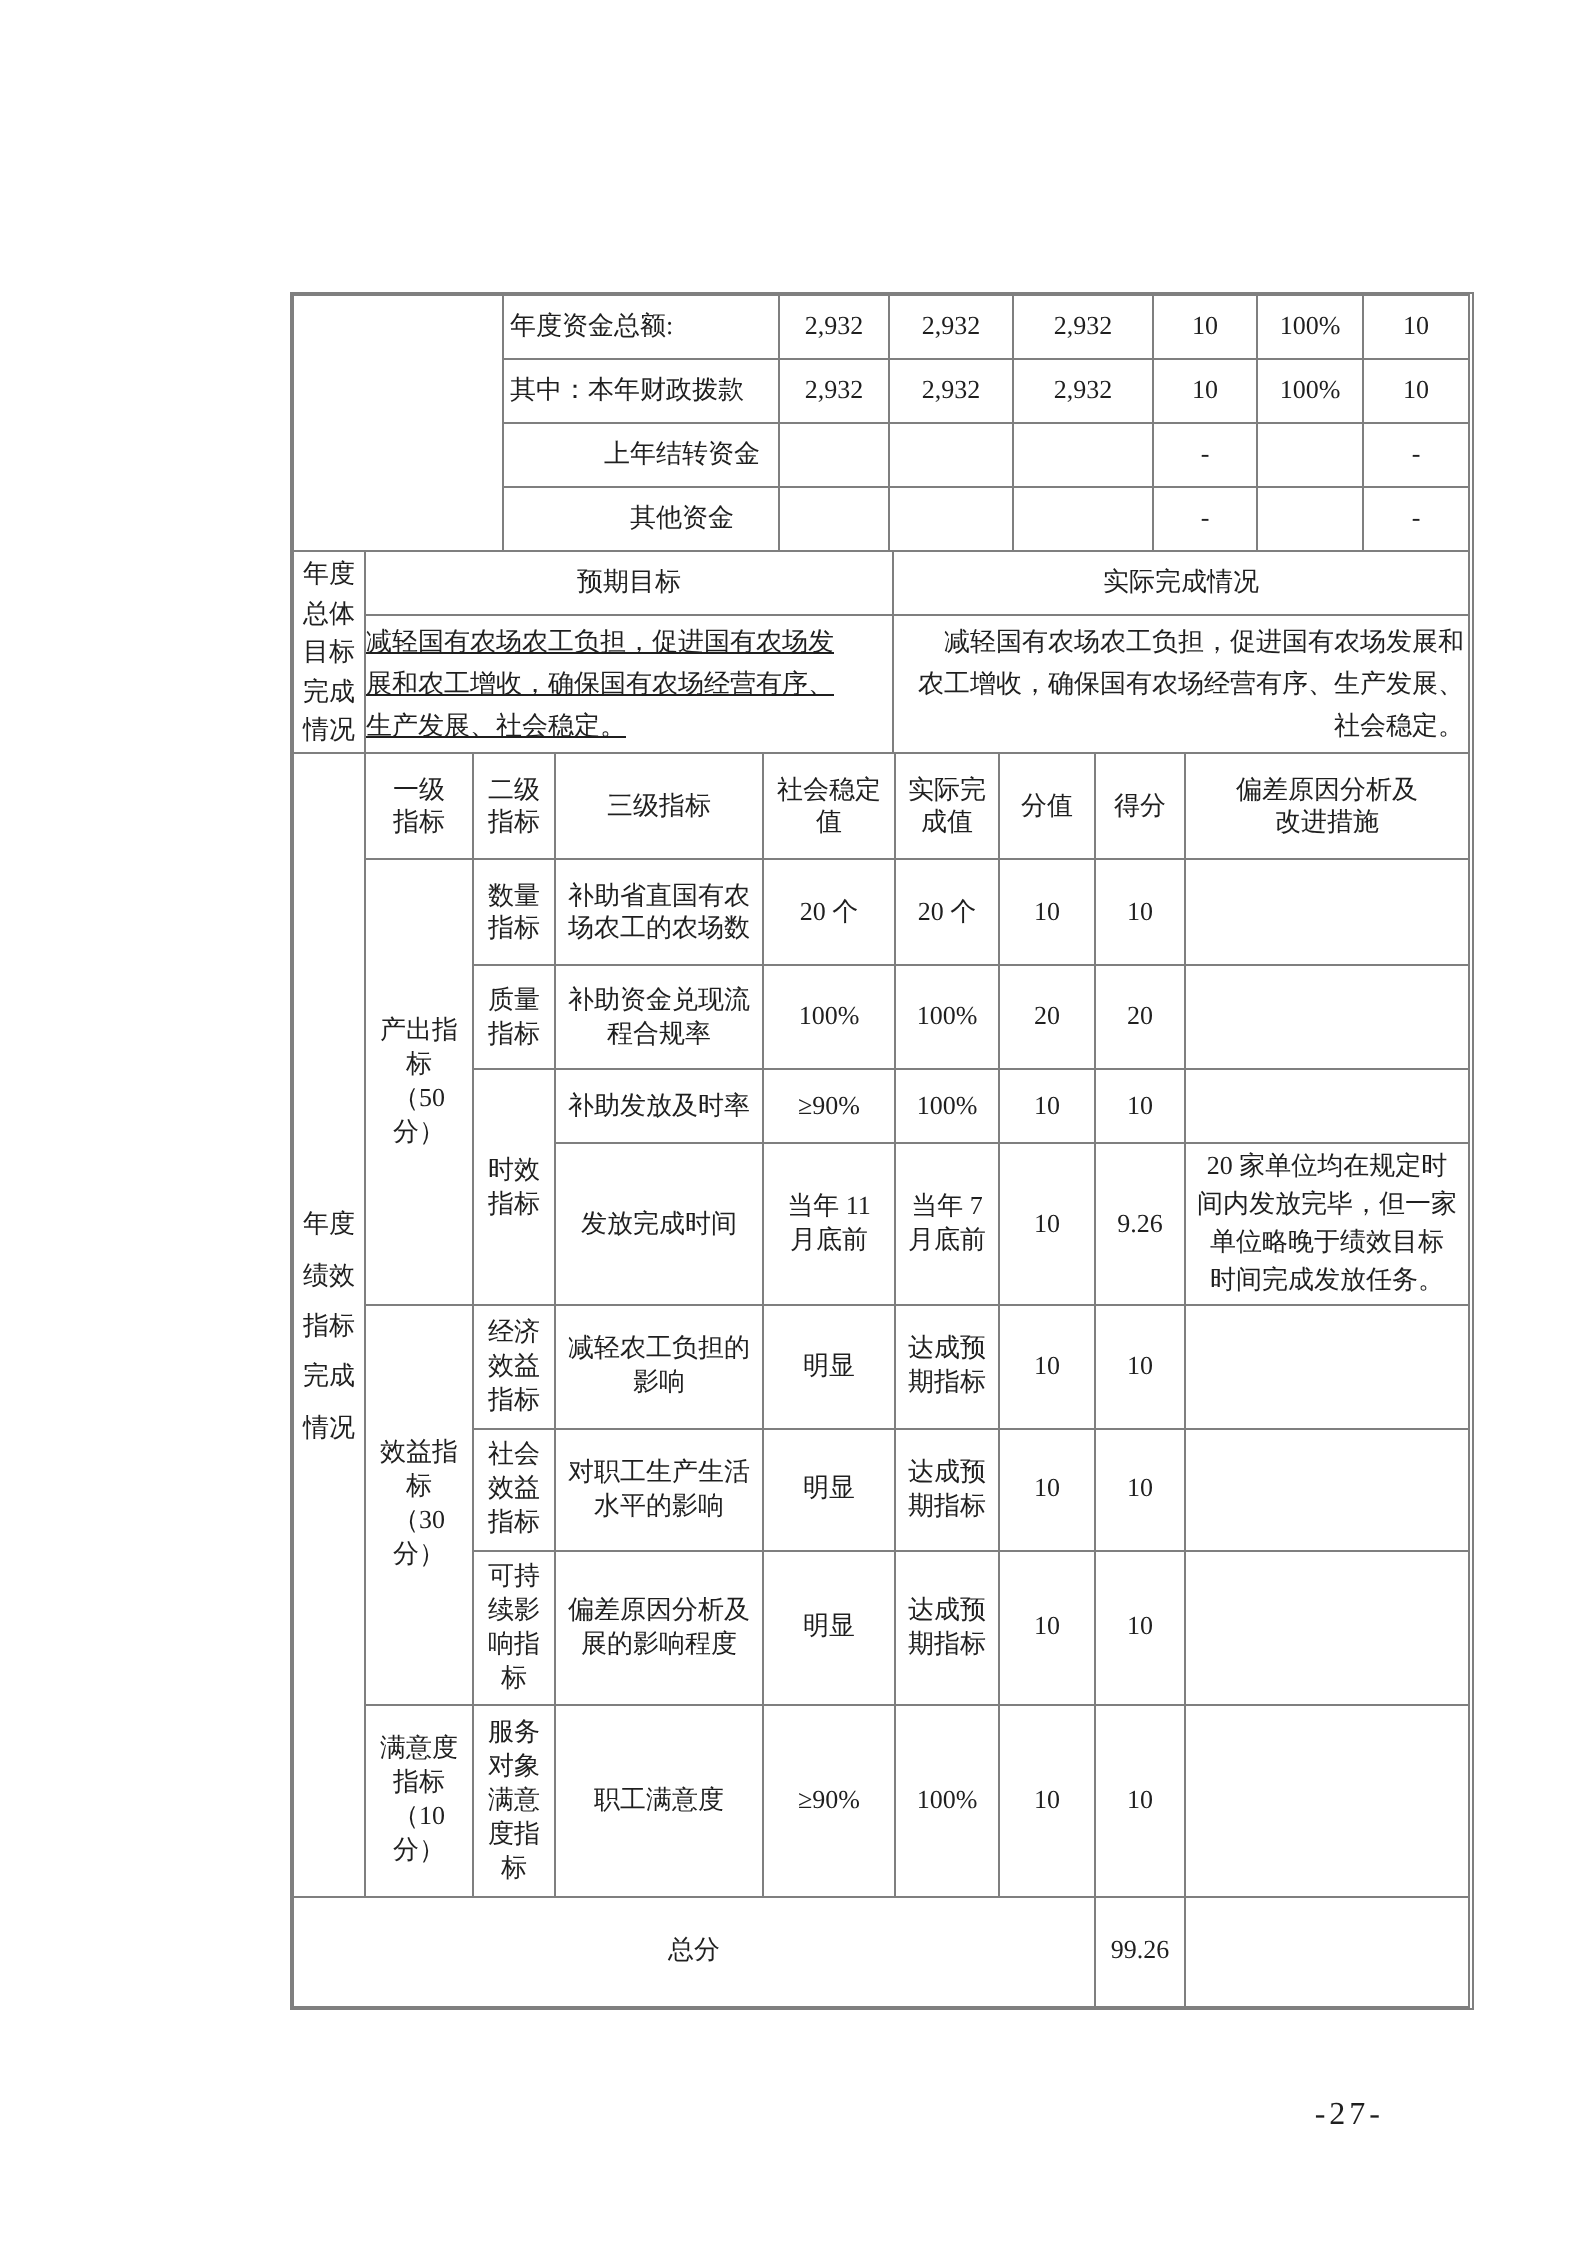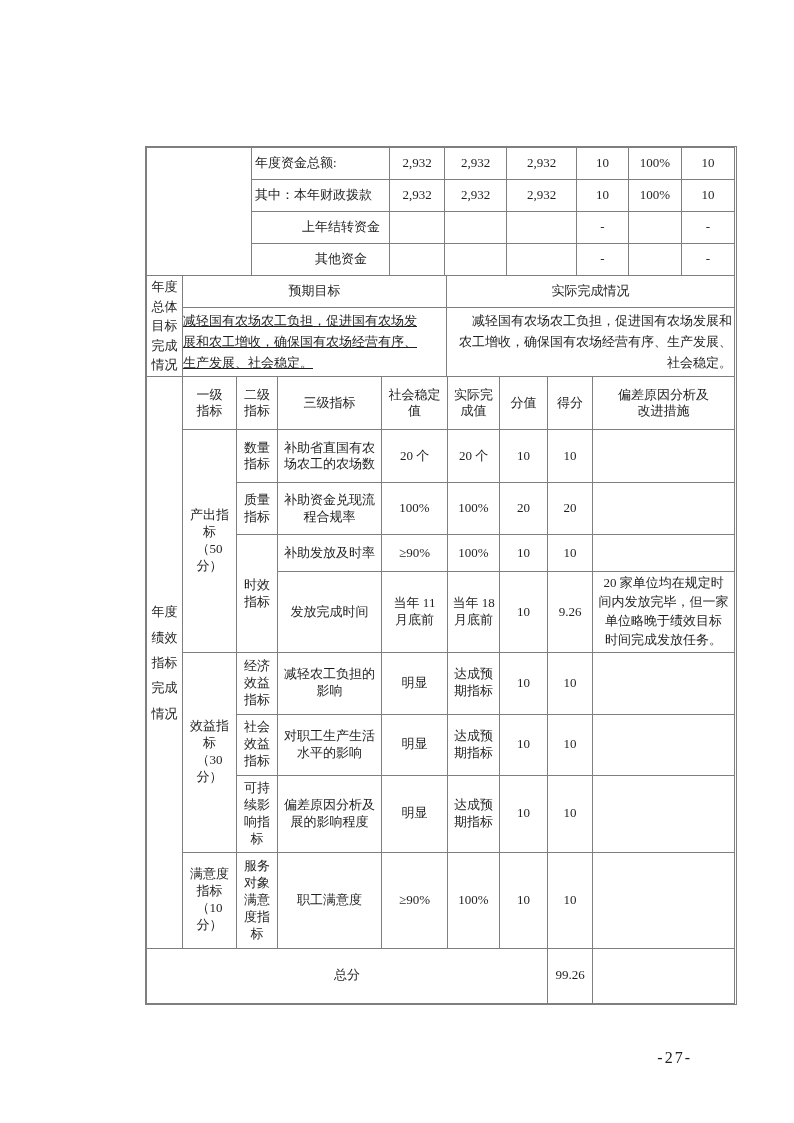--- a/index.html
+++ b/index.html
@@ -207,21 +207,21 @@
       <td>≥90%</td>
       <td>100%</td>
       <td>10</td>
       <td>10</td>
       <td class="remark"></td>
     </tr>
     <tr style="height:80px">
       <td>发放完成时间</td>
       <td>当年 11
 月底前</td>
-      <td>当年 18
+      <td>当年 7
 月底前</td>
       <td>10</td>
       <td>9.26</td>
       <td class="remark">20 家单位均在规定时
 间内发放完毕，但一家
 单位略晚于绩效目标
 时间完成发放任务。</td>
     </tr>
     <tr style="height:62px">
       <td rowspan="3">效益指

